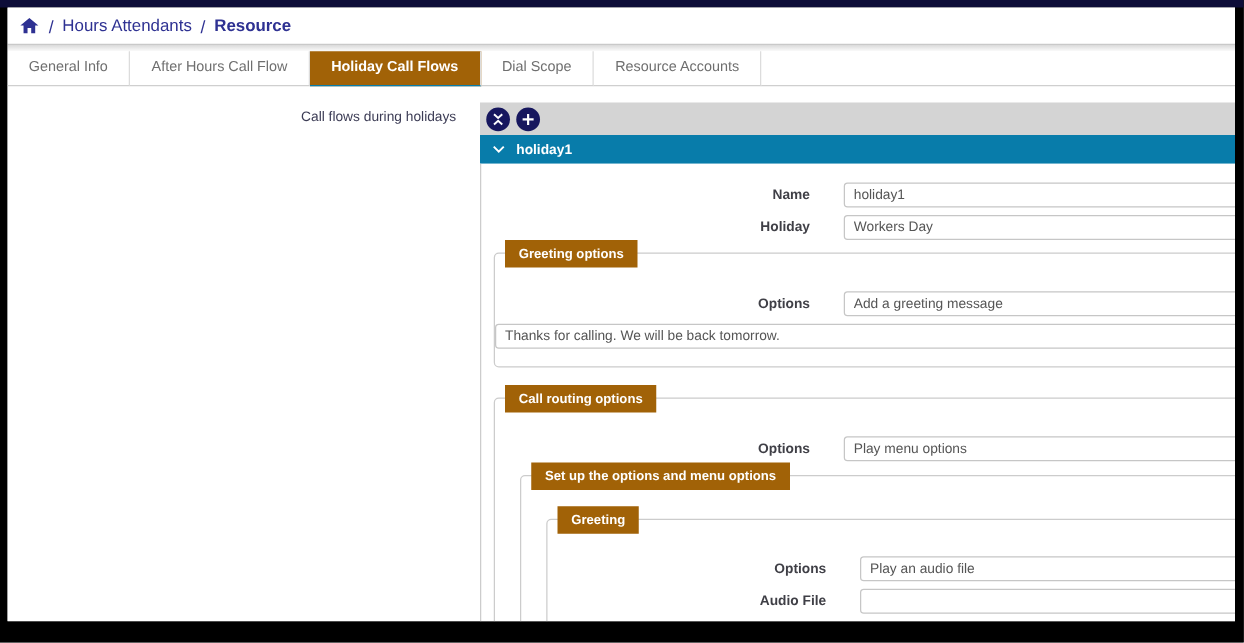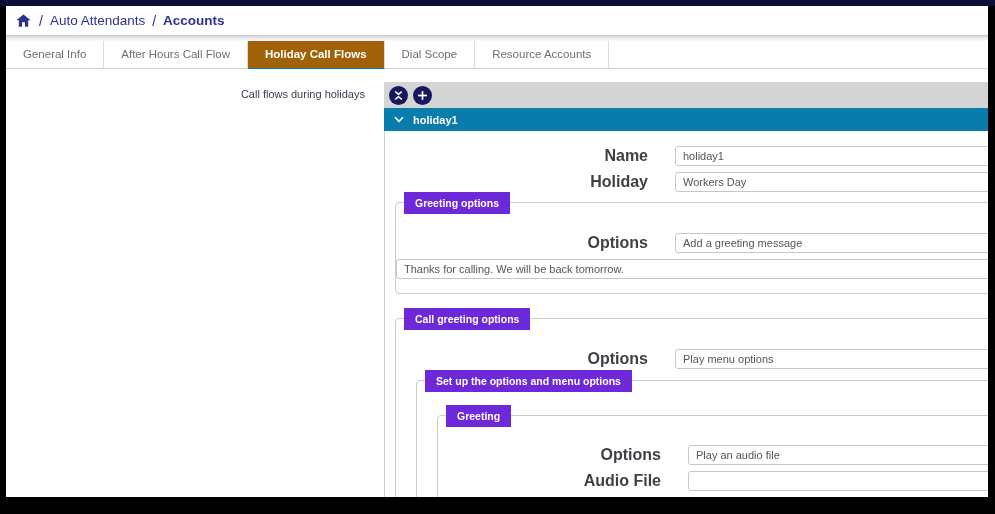--- a/index.html
+++ b/index.html
@@ -40,27 +40,27 @@
   .circle-btn { width: 19px; height: 19px; border-radius: 50%; background: #17175e; border: none;
                 display: flex; align-items: center; justify-content: center; cursor: pointer; padding: 0; }
 
   .acc-header { height: 23px; background: #087CAA; color: #fff; display: flex; align-items: center;
                 gap: 9px; padding-left: 10px; font-size: 11px; font-weight: bold; flex: none; cursor: pointer; }
 
   .form { flex: 1; background: #fff; border-left: 1px solid #ccc; padding: 15px 0 0 10px; }
 
   .row { display: flex; align-items: center; margin-bottom: 6px; }
   .row label { width: 253px; flex: none; text-align: right; margin-right: 27px;
-               font-size: 16px; font-weight: bold; color: #3f3f46; line-height: 20px; }
+               font-size: 11px; font-weight: bold; color: #3f3f46; line-height: 20px; }
   .row input { flex: 1; height: 20px; border: 1px solid #c6c6c6; border-radius: 3px;
                font-family: "Liberation Sans", sans-serif; font-size: 11px; color: #555;
                padding: 0 7px; background: #fff; outline: none; min-width: 0; }
 
   .box { border: 1px solid #ccc; border-radius: 4px; position: relative; }
-  .badge { position: absolute; top: -11px; left: 8px; background: #6d28d9; color: #fff;
+  .badge { position: absolute; top: -11px; left: 8px; background: #a16207; color: #fff;
            font-size: 10.5px; font-weight: bold; padding: 5px 11px; border-radius: 0; white-space: nowrap; }
   .box .row label { width: 252px; }
 
   .box-greeting-options { margin-top: 10px; padding: 30px 0 8px 0; }
   .box-call-routing   { margin-top: 24px; padding: 30px 0 12px 0; }
   .box-setup          { margin: 11px 0 0 20px; padding: 24px 0 12px 0; }
   .box-greeting       { margin: 10px 0 0 20px; padding: 29px 0 10px 0; }
   .box-greeting .row label { width: 223px; }
 </style>
 </head>
@@ -69,23 +69,23 @@
 <div class="frame">
   <div class="app">
 
     <div class="header">
       <span class="home-btn">
         <svg width="17" height="16" viewBox="0 0 24 24">
           <path d="M12 2.2 L1.2 11 H5 V20.5 H9.8 V14 H14.2 V20.5 H19 V11 H22.8 Z" fill="#2e3192"></path>
         </svg>
       </span>
       <span class="crumb-sep">/</span>
-      <span class="crumb">Auto Attendants</span>
+      <span class="crumb">Hours Attendants</span>
       <span class="crumb-sep">/</span>
-      <span class="crumb current">Accounts</span>
+      <span class="crumb current">Resource</span>
     </div>
 
     <div class="divider"></div>
 
     <div class="tabbar">
       <div class="tab">General Info</div>
       <div class="tab">After Hours Call Flow</div>
       <div class="tab active">Holiday Call Flows</div>
       <div class="tab">Dial Scope</div>
       <div class="tab">Resource Accounts</div>
@@ -142,21 +142,21 @@
             <div class="row">
               <label>Options</label>
               <input type="text" value="Add a greeting message" style="">
             </div>
             <div class="row">
               <input type="text" value="Thanks for calling. We will be back tomorrow." style="">
             </div>
           </div>
 
           <div class="box box-call-routing">
-            <div class="badge">Call greeting options</div>
+            <div class="badge">Call routing options</div>
             <div class="row">
               <label>Options</label>
               <input type="text" value="Play menu options" style="">
             </div>
 
             <div class="box box-setup">
               <div class="badge">Set up the options and menu options</div>
 
               <div class="box box-greeting">
                 <div class="badge">Greeting</div>

